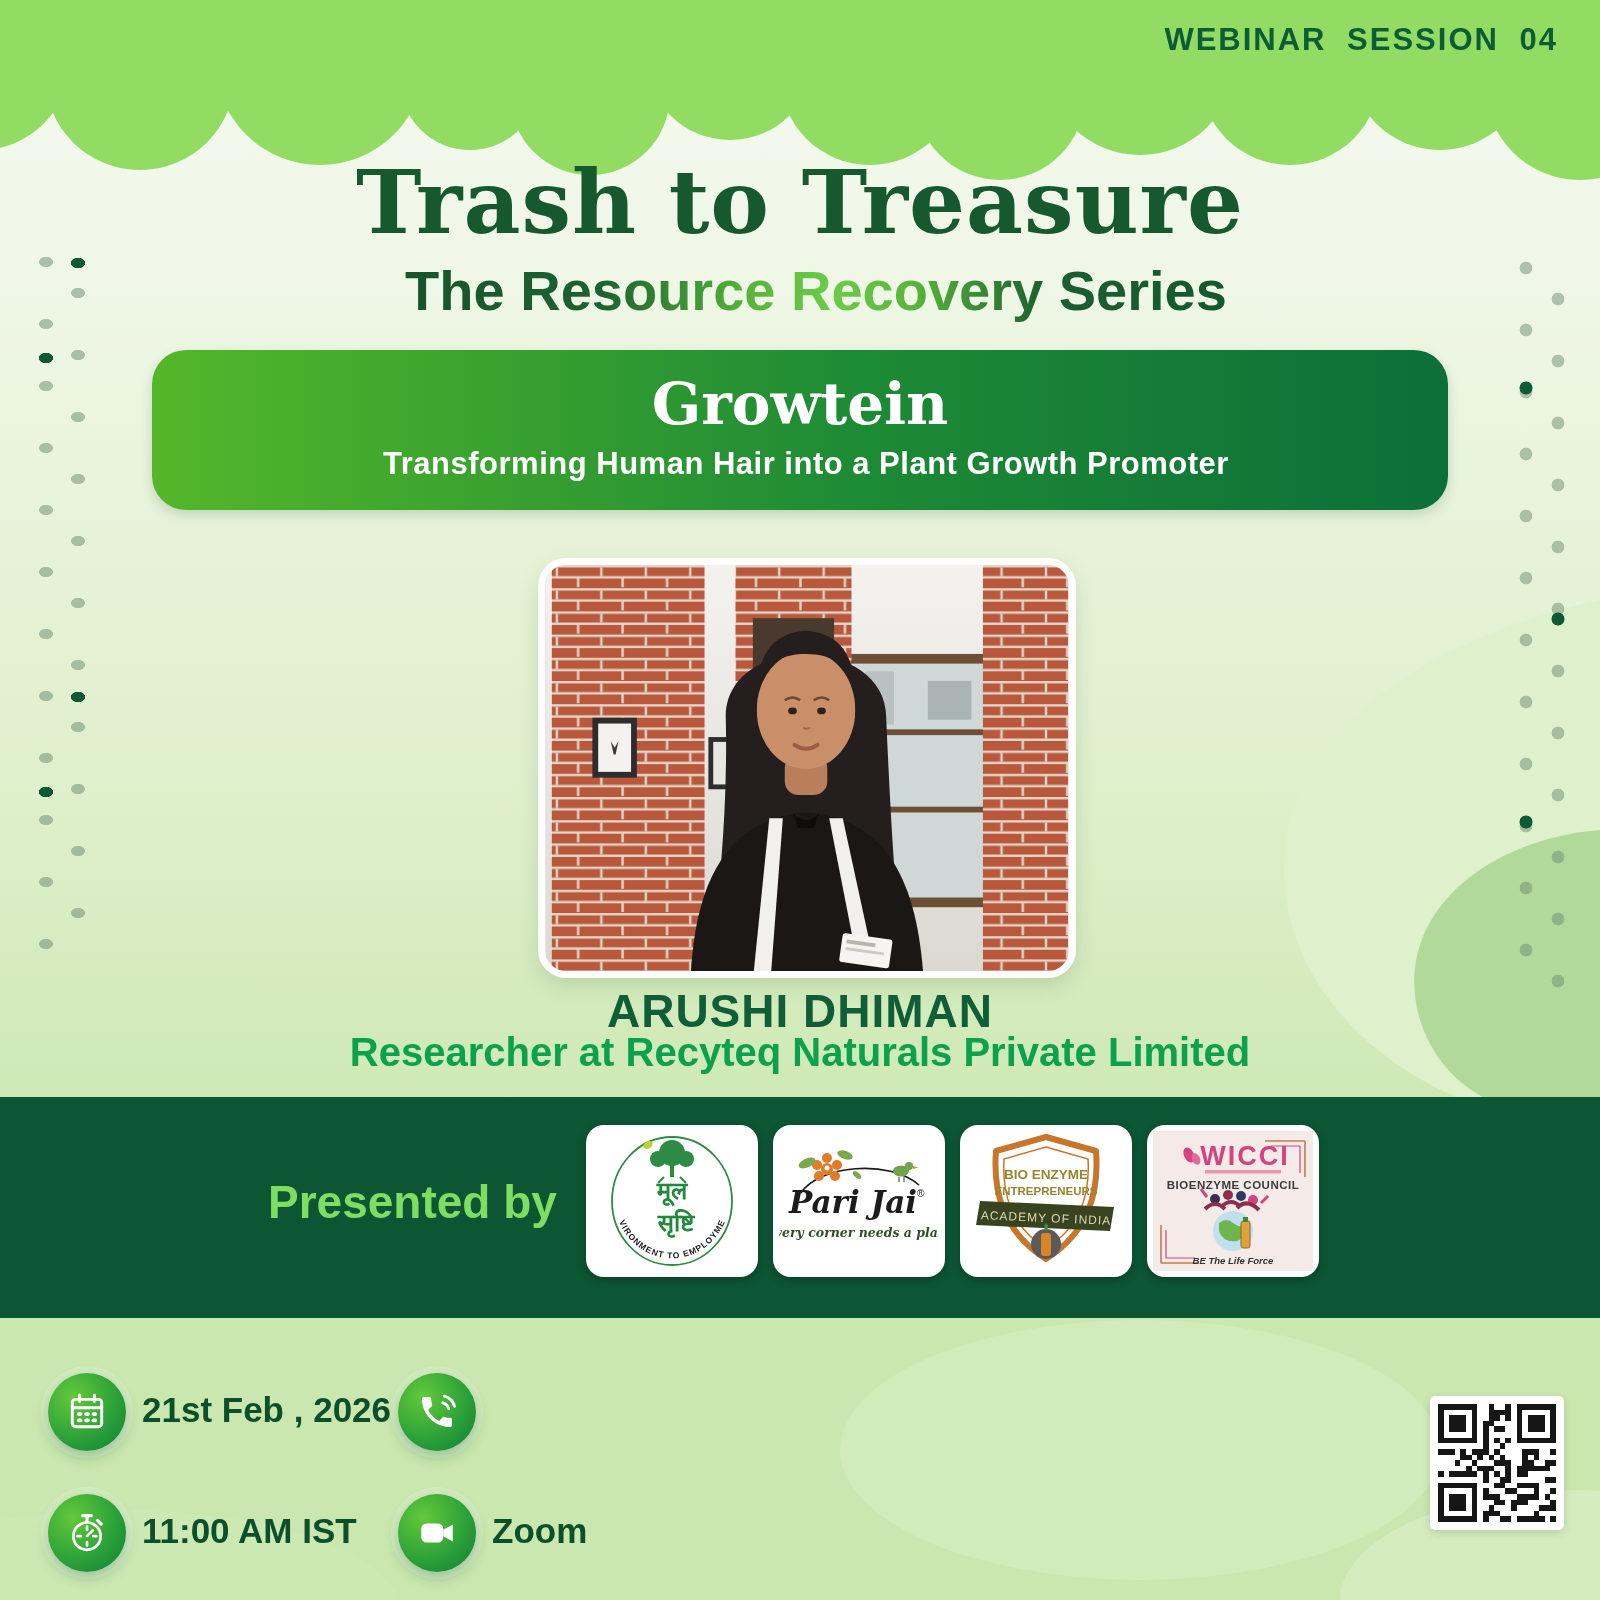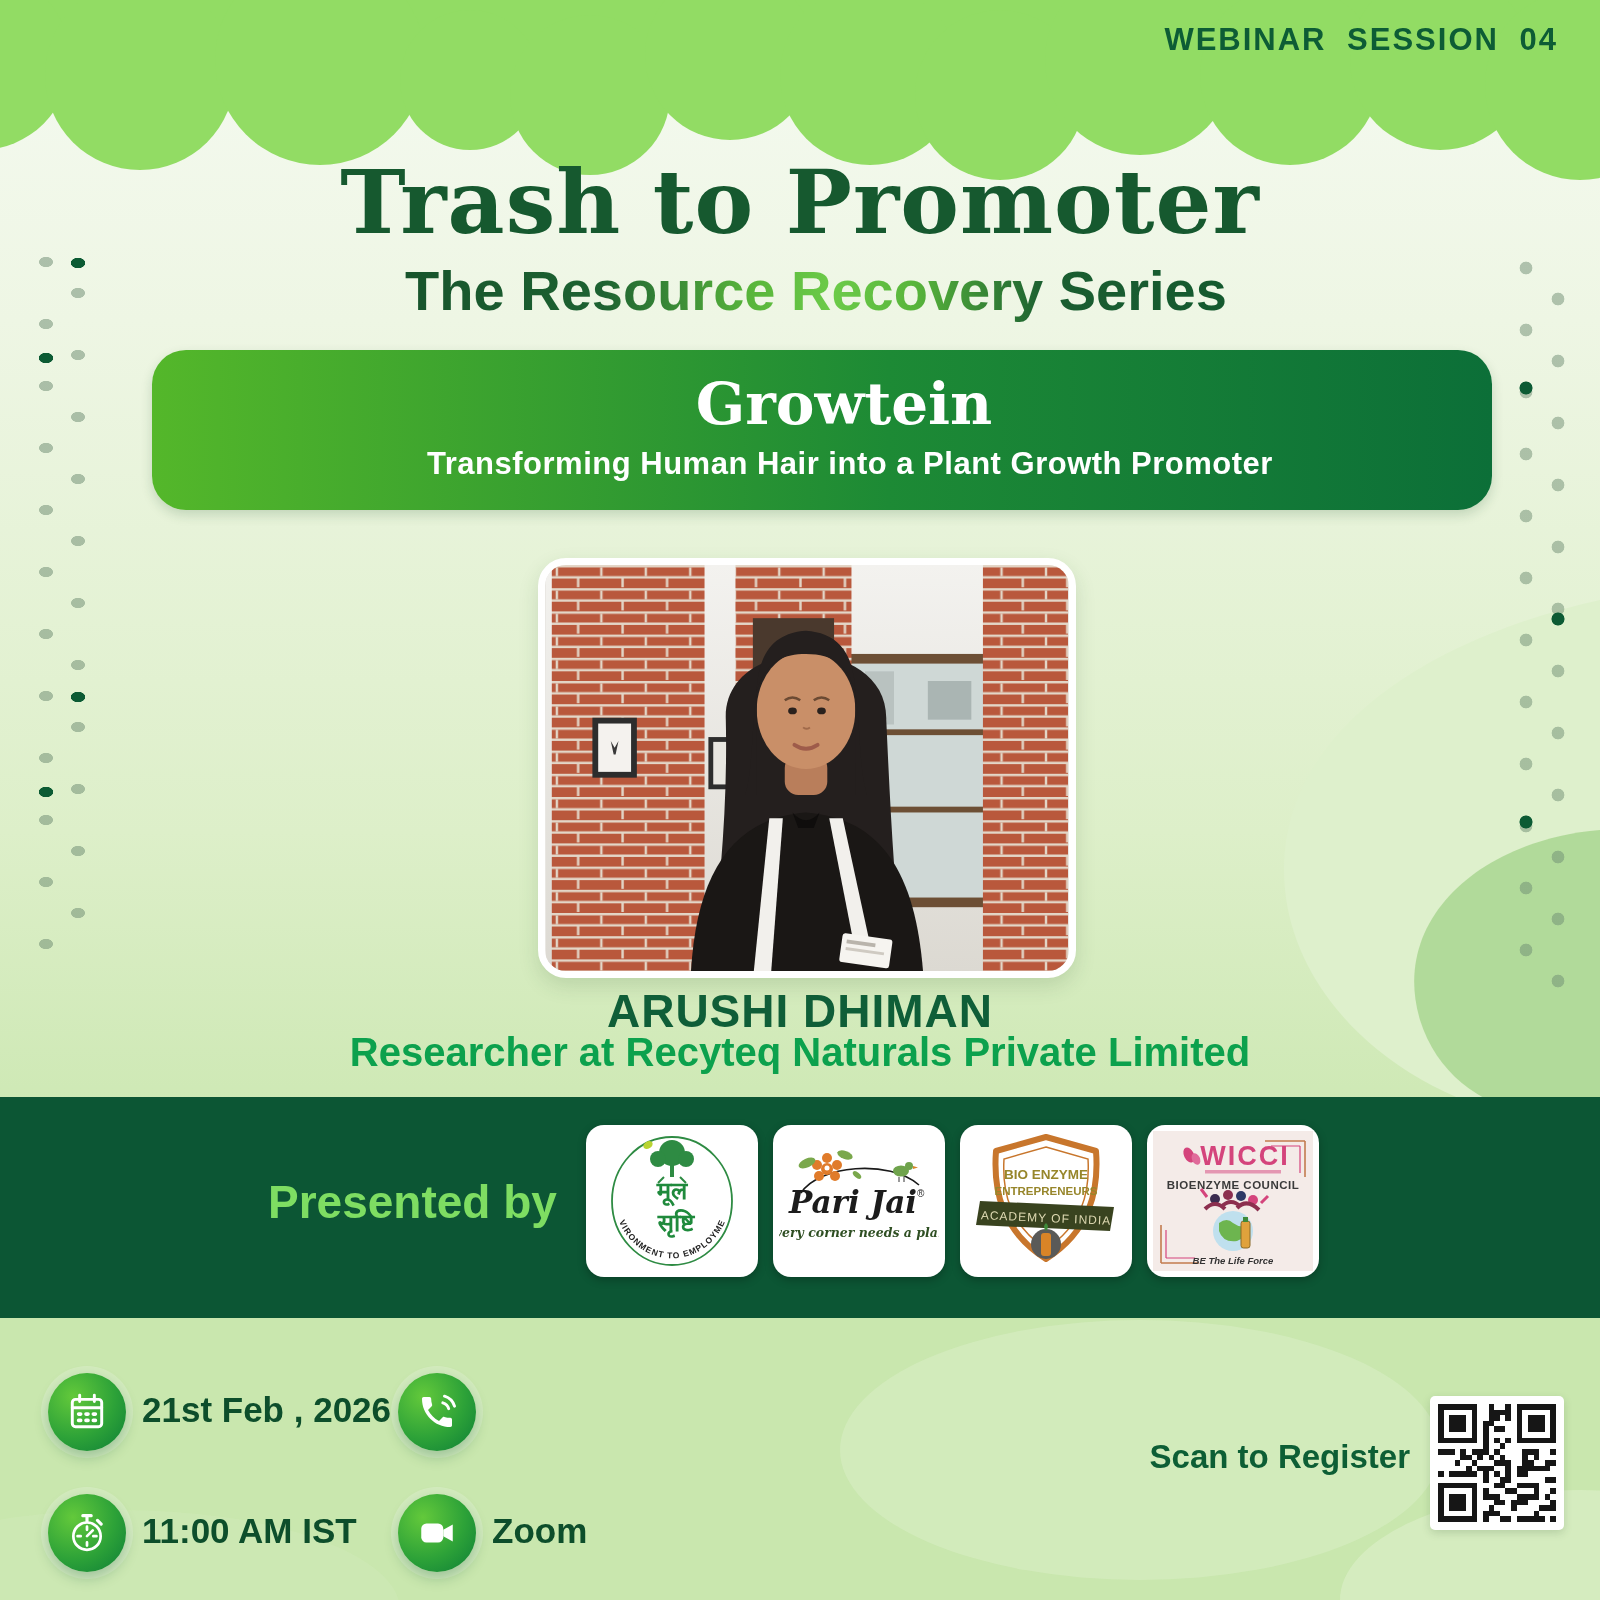--- a/index.html
+++ b/index.html
@@ -32,21 +32,21 @@
   
   .title{position:absolute;top:150px;left:0;width:1600px;text-align:center;margin:0;
     font-family:"DejaVu Serif","Liberation Serif",serif;font-weight:700;font-size:88px;
     color:#16592f;letter-spacing:1px;}
   .subtitle{position:absolute;top:258px;left:16px;width:1600px;text-align:center;}
   .subtitle span{display:inline-block;font-size:56px;font-weight:800;
     background:linear-gradient(90deg,#17542c 0%,#1d6231 24%,#58b53b 42%,#6ccb49 52%,#58b53b 62%,#1b5e31 78%,#14592e 100%);
     -webkit-background-clip:text;background-clip:text;color:transparent;}
   .banner{position:absolute;left:152px;top:350px;width:1296px;height:160px;border-radius:34px;
     background:linear-gradient(90deg,#54b72a 0%,#1d8a35 55%,#0c6f38 100%);
-    box-shadow:0 5px 12px rgba(20,80,40,.18);text-align:center;color:#fff;padding-left:44px;}
+    box-shadow:0 5px 12px rgba(20,80,40,.18);text-align:center;color:#fff;}
   .banner-title{margin-top:20px;font-family:"DejaVu Serif","Liberation Serif",serif;
     font-weight:700;font-size:58px;}
   .banner-sub{margin-top:8px;font-size:31px;font-weight:600;letter-spacing:.5px;margin-left:12px;}
   
   .photo-card{position:absolute;left:538px;top:558px;width:524px;height:406px;border-radius:28px;
     border:7px solid #fff;overflow:hidden;background:#e9e7e3;box-shadow:0 8px 20px rgba(40,80,40,.15);}
   .speaker-name{position:absolute;top:984px;left:0;width:1600px;text-align:center;
     font-size:46px;font-weight:800;color:#0f5e38;letter-spacing:1px;}
   .speaker-role{position:absolute;top:1030px;left:0;width:1600px;text-align:center;
     font-size:40px;font-weight:800;color:#0ca14d;}
@@ -98,21 +98,21 @@
         <circle cx="1000" cy="95" r="85"></circle>
       <circle cx="1140" cy="60" r="95"></circle>
         <circle cx="1290" cy="75" r="90"></circle>
       <circle cx="1440" cy="60" r="90"></circle>
         <circle cx="1580" cy="85" r="95"></circle>
     </g>
   </svg>
 
   <div class="badge">WEBINAR  SESSION 04</div>
 
-  <h1 class="title">Trash to Promoter</h1>
+  <h1 class="title">Trash to Treasure</h1>
   <div class="subtitle">
     <span>The Resource Recovery Series</span>
   </div>
 
   <div class="banner">
     <div class="banner-title">Growtein</div>
     <div class="banner-sub">Transforming Human Hair into a Plant Growth Promoter</div>
   </div>
 
   <div class="photo-card">
@@ -316,21 +316,20 @@
   <div class="d-text" style="left:142px;top:1511px;">11:00 AM IST</div>
 
   <div class="ic-circle" style="left:398px;top:1494px;">
     <svg width="42" height="42" viewBox="0 0 40 40">
       <rect x="5" y="11" width="21" height="18" rx="5" fill="#fff"></rect>
       <path d="M26,17 L35,12 V28 L26,23 Z" fill="#fff"></path>
     </svg>
   </div>
   <div class="d-text" style="left:492px;top:1511px;">Zoom</div>
 
-  <div class="scan-label">Scan to Register</div>
   <div class="qr-card">
     <svg id="qr-svg" width="118" height="118" viewBox="0 0 21 21" shape-rendering="crispEdges">
         <rect x="0" y="0" width="1" height="1" fill="#161616"></rect>
         <rect x="1" y="0" width="1" height="1" fill="#161616"></rect>
         <rect x="2" y="0" width="1" height="1" fill="#161616"></rect>
         <rect x="3" y="0" width="1" height="1" fill="#161616"></rect>
         <rect x="4" y="0" width="1" height="1" fill="#161616"></rect>
         <rect x="5" y="0" width="1" height="1" fill="#161616"></rect>
         <rect x="6" y="0" width="1" height="1" fill="#161616"></rect>
         <rect x="9" y="0" width="1" height="1" fill="#161616"></rect>

